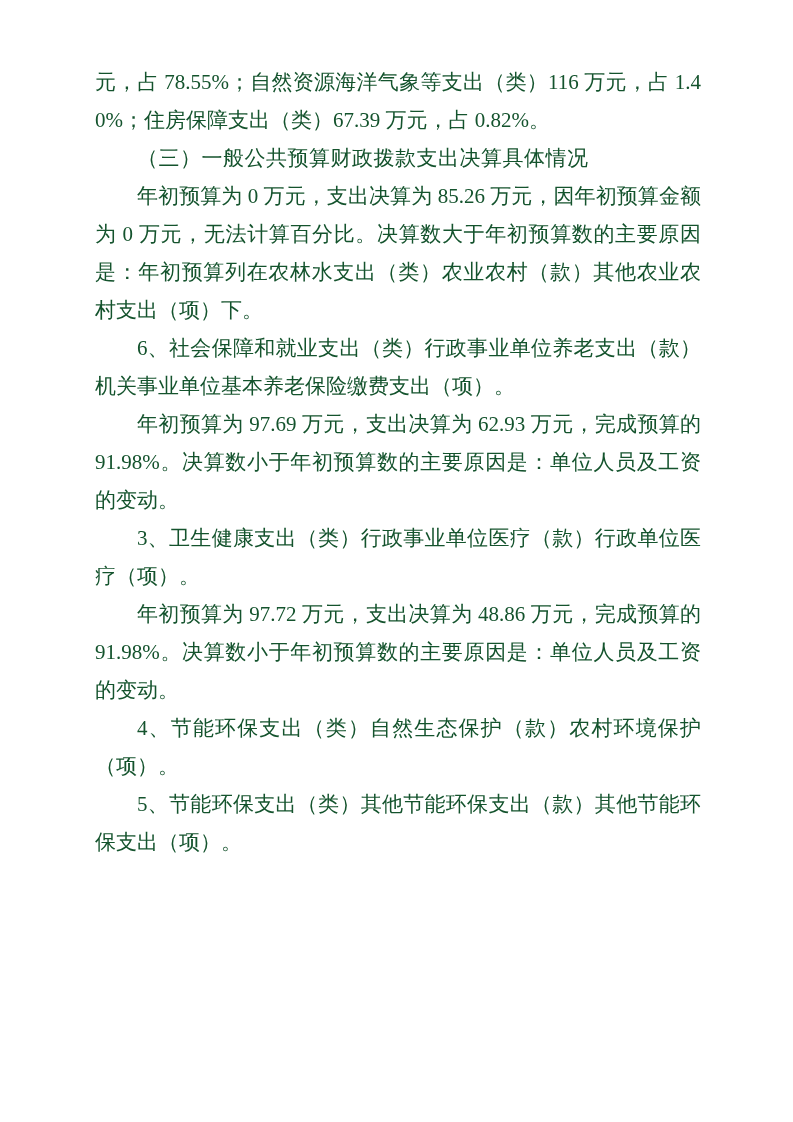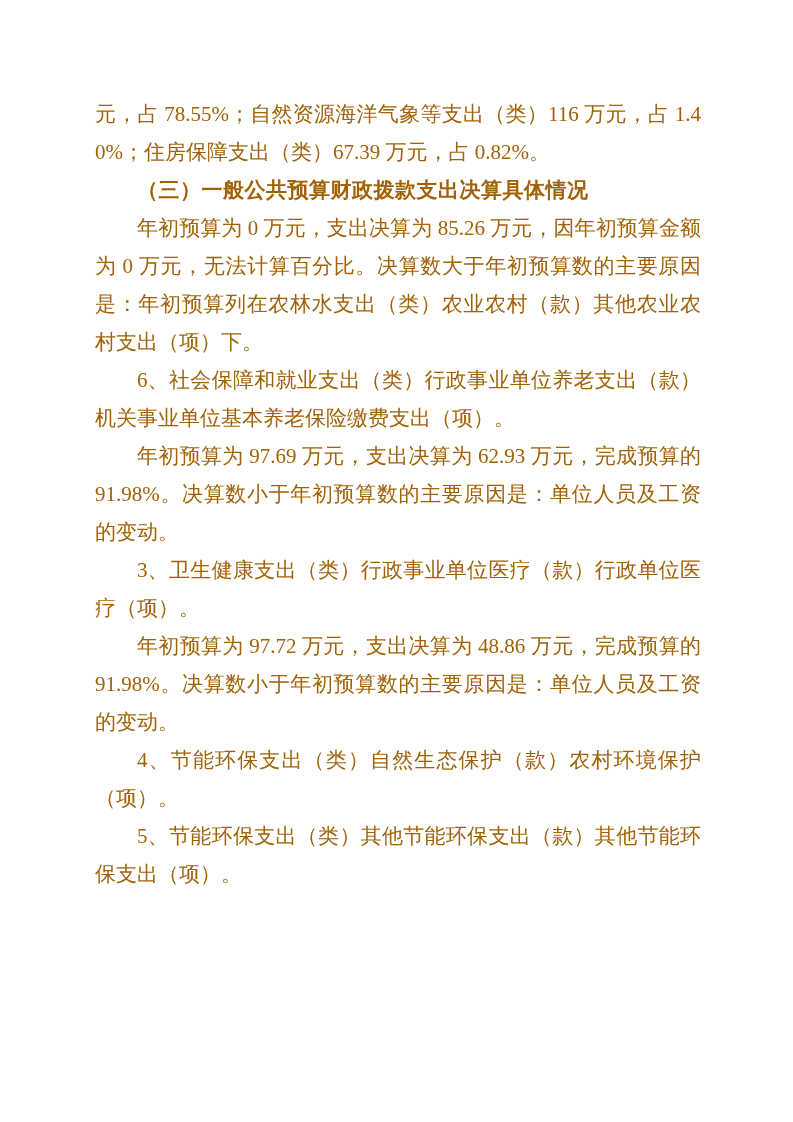--- a/index.html
+++ b/index.html
@@ -6,40 +6,40 @@
     margin: 0;
     padding: 0;
     background: #ffffff;
   }
   .page {
     position: relative;
     width: 793px;
     height: 1122px;
     box-sizing: border-box;
     background: #ffffff;
-    padding: 95px 92px 0 95px;
-    color: #a16207;
+    padding: 63px 92px 0 95px;
+    color: #14532d;
     font-family: "Liberation Serif", "DejaVu Serif", serif;
     font-size: 21px;
     line-height: 38px;
     overflow: hidden;
   }
   .doc p {
     margin: 0;
     padding: 0;
     text-align: justify;
     text-indent: 2em;
     word-break: break-all;
   }
   .doc p.cont {
     text-indent: 0;
   }
   .doc p.heading {
     font-family: "Liberation Sans", "DejaVu Sans", sans-serif;
-    font-weight: 700;
+    font-weight: 400;
     text-align: left;
     letter-spacing: 0.5px;
   }
 </style>
 </head>
 <body>
 
 <div class="page">
   <div class="doc">
     <p class="cont">元，占 78.55%；自然资源海洋气象等支出（类）116 万元，占 1.40%；住房保障支出（类）67.39 万元，占 0.82%。</p>

